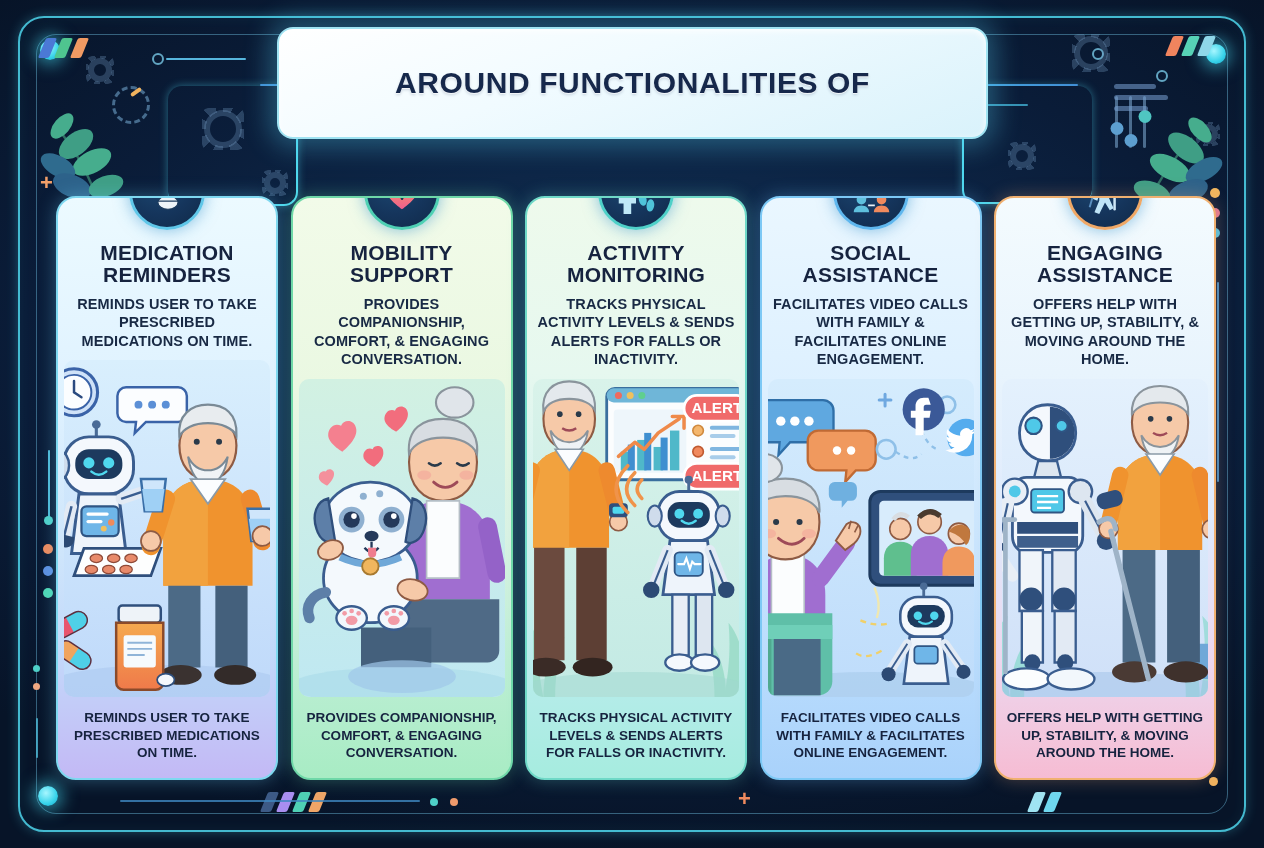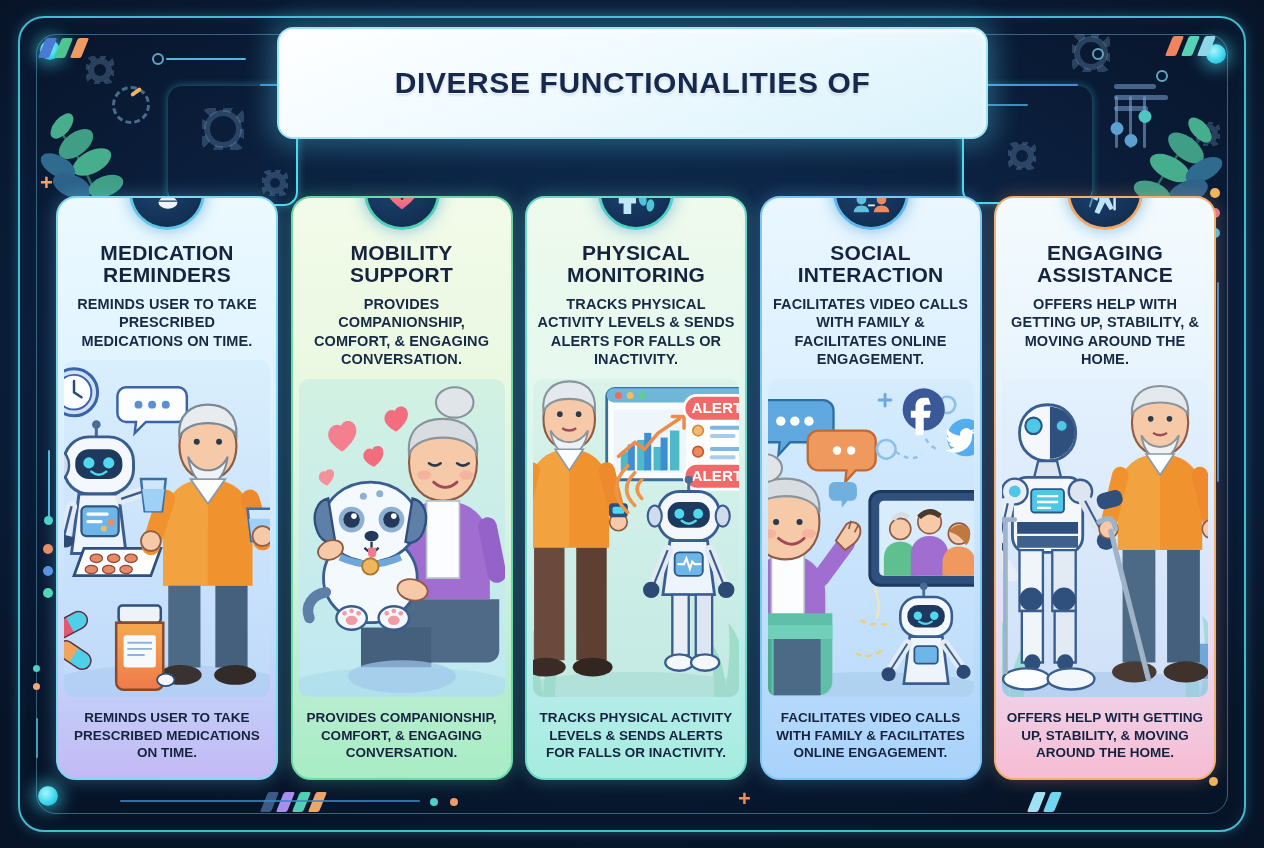--- a/index.html
+++ b/index.html
@@ -295,21 +295,21 @@
       <ellipse cx="92" cy="66" rx="21" ry="11" fill="#3f9e85" transform="rotate(38 92 66)"></ellipse>
       <ellipse cx="76" cy="86" rx="22" ry="11" fill="#46ad8d" transform="rotate(28 76 86)"></ellipse>
       <ellipse cx="110" cy="88" rx="20" ry="10" fill="#2f6b8e" transform="rotate(-28 110 88)"></ellipse>
       <ellipse cx="94" cy="110" rx="21" ry="11" fill="#2d628a" transform="rotate(-22 94 110)"></ellipse>
       <ellipse cx="58" cy="110" rx="19" ry="10" fill="#3f9e85" transform="rotate(20 58 110)"></ellipse>
       <ellipse cx="106" cy="48" rx="15" ry="8" fill="#46ad8d" transform="rotate(48 106 48)"></ellipse>
     </svg>
   </div>
 
   <div class="title-banner">
-    <div class="title-line">DIVERSE FUNCTIONALITIES OF</div>
+    <div class="title-line">AROUND FUNCTIONALITIES OF</div>
   </div>
 
   <div class="panels">
 
     <div class="panel p1">
       <div class="panel-badge">
         <svg class="badge-ico" viewBox="0 0 48 48">
           <g transform="rotate(-42 18 16)">
             <rect x="4" y="9" width="28" height="15" rx="7.5" fill="#f08a5e"></rect>
             <path d="M18 9h6.5a7.5 7.5 0 0 1 0 15H18z" fill="#3fd0c8"></path>
@@ -537,21 +537,21 @@
           <circle cx="15" cy="10" r="5.5" fill="#bfe8f7"></circle>
           <path d="M15 17c-6 0-9 4-9 10v9h5v11h8V36h5v-9c0-6-3-10-9-10z" fill="#bfe8f7"></path>
           <path d="M34 6c-4 0-6 3-6 6 0 6 9 12 9 12s9-6 9-12c0-3-2-6-6-6-1.5 0-2.6.7-3 1.6C36.6 6.7 35.5 6 34 6z" fill="#f2845e"></path>
           <path d="M27 14h4l2-4 3 8 2-5 2 2h5" stroke="#1d3350" stroke-width="1.6" fill="none" stroke-linecap="round"></path>
           <ellipse cx="31" cy="32" rx="4" ry="6.5" fill="#4fc3d9" transform="rotate(-12 31 32)"></ellipse>
           <ellipse cx="39" cy="38" rx="4" ry="6.5" fill="#4fc3d9" transform="rotate(8 39 38)"></ellipse>
         </svg>
       </div>
 
       <div class="panel-head">
-        <div class="panel-title">PHYSICAL MONITORING</div>
+        <div class="panel-title">ACTIVITY MONITORING</div>
         <div class="panel-desc">TRACKS PHYSICAL ACTIVITY LEVELS &amp; SENDS ALERTS FOR FALLS OR INACTIVITY.</div>
       </div>
 
       <div class="illus">
         <svg viewBox="0 0 210 272" preserveAspectRatio="xMidYMid slice">
           <defs>
               <linearGradient id="p3bg" x1="0" y1="0" x2="0" y2="1">
             <stop offset="0" stop-color="#d9f3ea"></stop>
                 <stop offset="1" stop-color="#c3eae4"></stop>
               </linearGradient>
@@ -666,21 +666,21 @@
           <circle cx="14" cy="32" r="5" fill="#5fc0dd"></circle>
           <path d="M14 38c-5 0-8 3-8 7h16c0-4-3-7-8-7z" fill="#5fc0dd"></path>
           <circle cx="35" cy="32" r="5" fill="#f08a5e"></circle>
           <path d="M35 38c-5 0-8 3-8 7h16c0-4-3-7-8-7z" fill="#f08a5e"></path>
           <path d="M19 30 L25 25 L31 30" stroke="#e8f2fa" stroke-width="1.8" fill="none"></path>
           <path d="M28 38h-7" stroke="#e8f2fa" stroke-width="1.8"></path>
         </svg>
       </div>
 
       <div class="panel-head">
-        <div class="panel-title">SOCIAL INTERACTION</div>
+        <div class="panel-title">SOCIAL ASSISTANCE</div>
         <div class="panel-desc">FACILITATES VIDEO CALLS WITH FAMILY &amp; FACILITATES ONLINE ENGAGEMENT.</div>
       </div>
 
       <div class="illus">
         <svg viewBox="0 0 210 272" preserveAspectRatio="xMidYMid slice">
           <defs>
               <linearGradient id="p4bg" x1="0" y1="0" x2="0" y2="1">
             <stop offset="0" stop-color="#d5ecfd"></stop>
                 <stop offset="1" stop-color="#bedcfb"></stop>
               </linearGradient>

